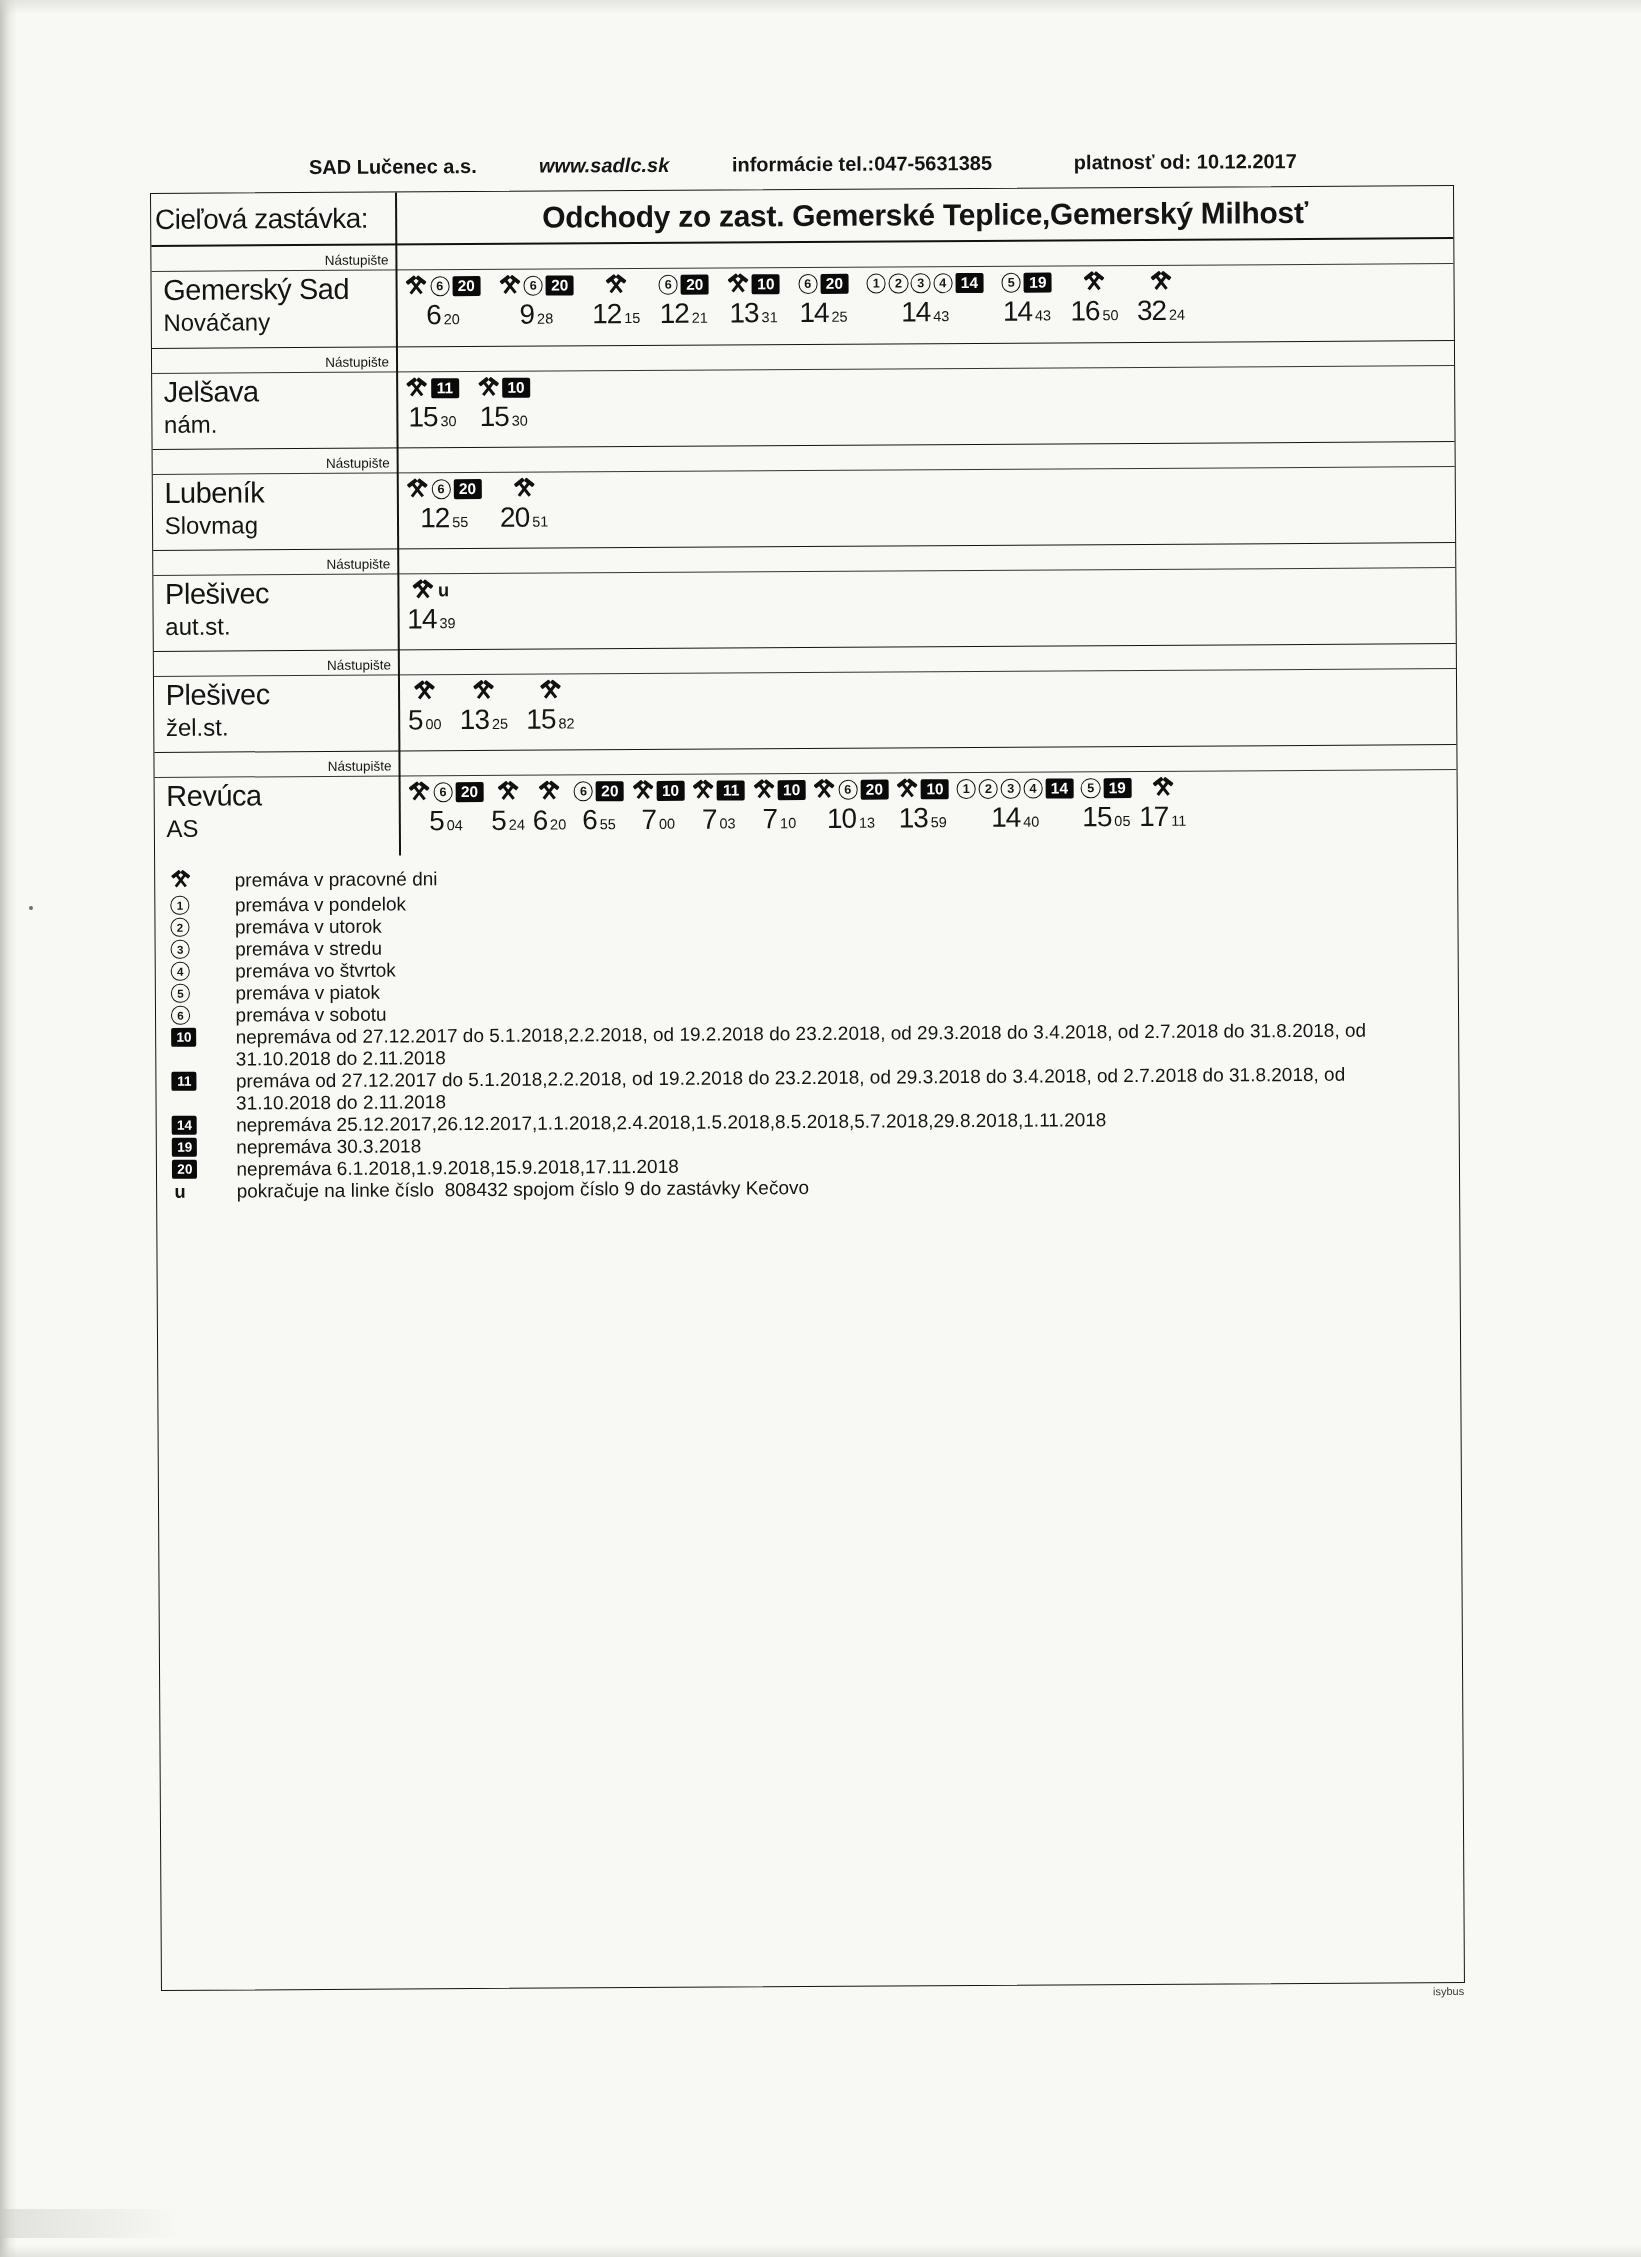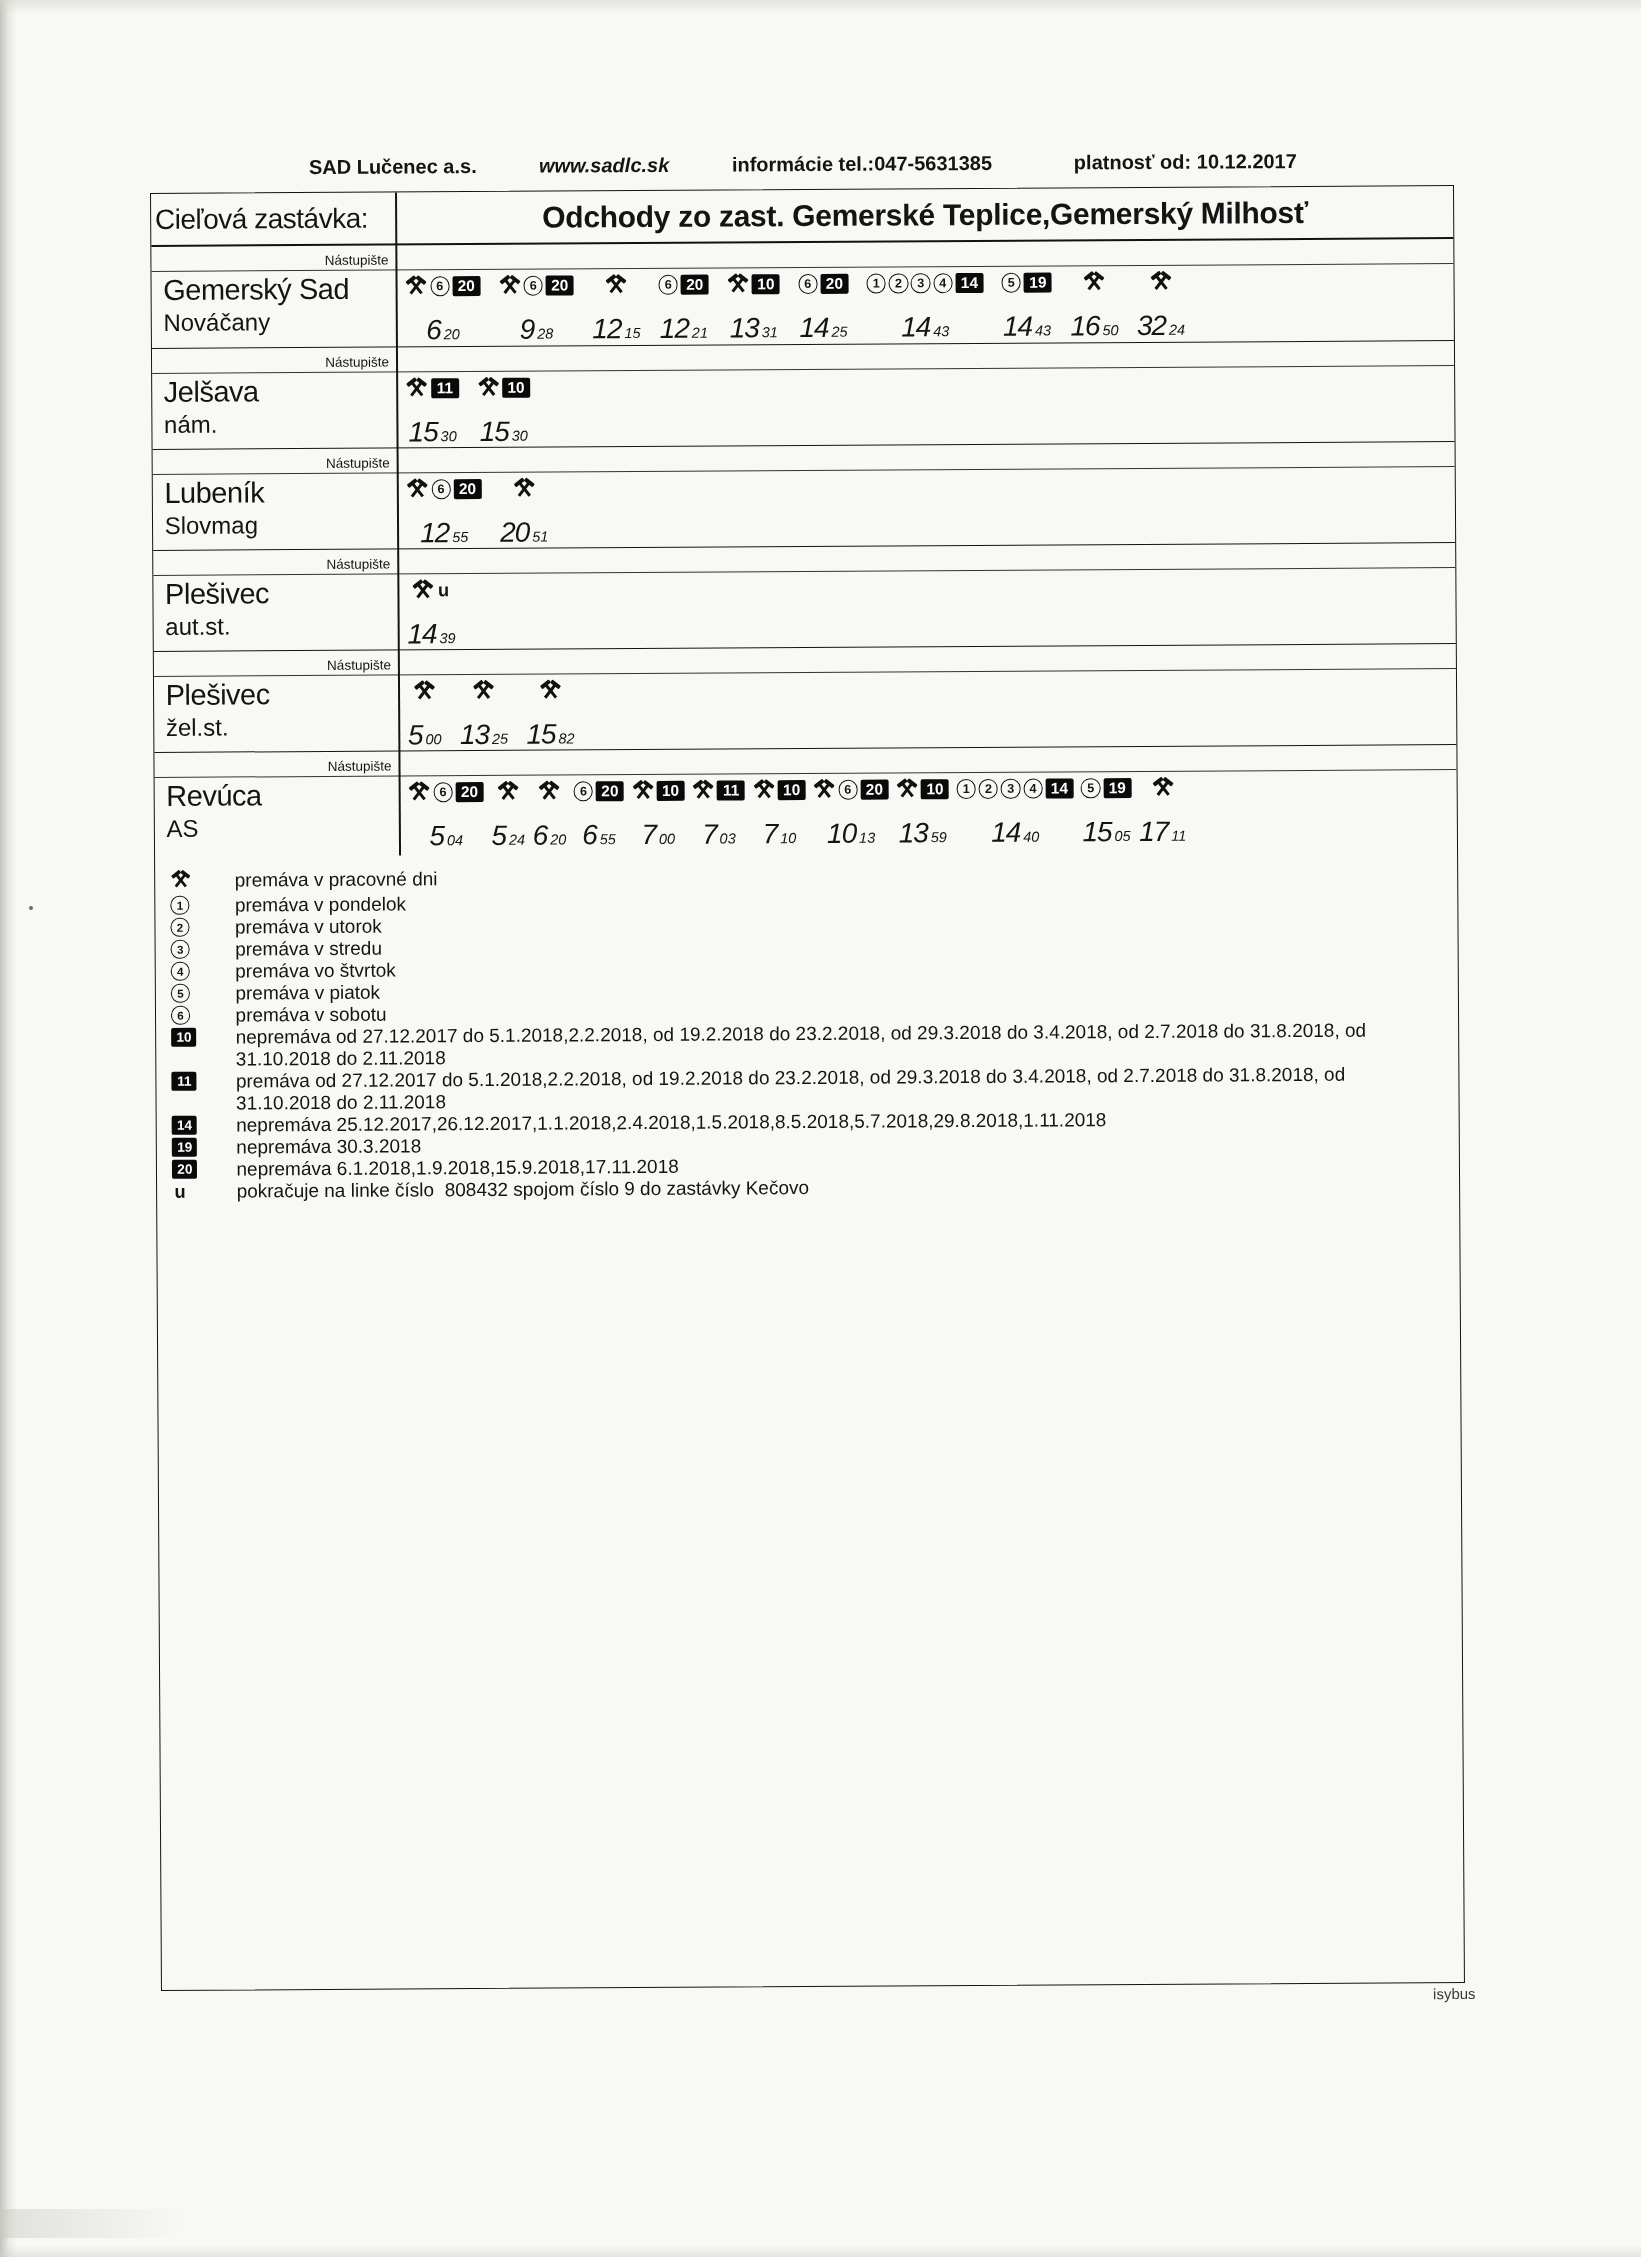--- a/index.html
+++ b/index.html
@@ -48,21 +48,21 @@
   .nast{height:25px;box-sizing:border-box;border-bottom:1px solid #333;}
   .nast-label{display:block;width:237px;text-align:right;font-size:13.5px;padding-top:6.8px;}
   .brow{display:flex;height:74px;}
   .dest{width:246px;box-sizing:border-box;padding:1px 0 0 11.6px;}
   .dest .nm{font-size:29px;line-height:35px;letter-spacing:-0.5px;}
   .dest .sub{font-size:24px;line-height:29px;}
   .times{flex:1;display:flex;align-items:flex-start;padding:3.9px 0 0 7.7px;gap:18.3px;}
   .times.dense{gap:7.7px;}
   .grp{display:flex;flex-direction:column;align-items:center;}
   .syms{display:flex;align-items:center;gap:2.9px;height:24px;}
-  .time{white-space:nowrap;margin-top:16px;font-style:italic;}
+  .time{white-space:nowrap;margin-top:1px;}
   .time .h{font-size:28px;letter-spacing:-1px;}
   .time .m{font-size:14.5px;margin-left:2.9px;}
 
   
   .sym-work{position:relative;display:inline-block;width:22px;height:20px;}
   .sym-work .st{position:absolute;left:9.7px;top:1px;width:2.9px;height:18.3px;background:#111;
     transform-origin:50% 50%;}
   .sym-work .st::before{content:'';position:absolute;top:-1px;left:-3.9px;width:10.6px;height:3.9px;
     background:#111;border-radius:1px;}
   .sym-work .st1{transform:rotate(38deg);}
@@ -77,21 +77,21 @@
 
   
   .legend{position:absolute;left:13.5px;top:676px;width:1267px;}
   .leg-row{display:flex;align-items:flex-start;}
   .leg-sym{width:66px;box-sizing:border-box;padding:1px 0 0 1.9px;flex:none;}
   .leg-txt{flex:1;font-size:19px;line-height:22px;max-width:1184px;white-space:pre-wrap;}
   .legend .sym-b{min-width:25px;height:18.3px;font-size:13.5px;}
   .legend .sym-c{width:18.3px;height:18.3px;font-size:11.6px;}
   .legend .sym-work{transform:scale(0.92);transform-origin:left top;}
 
-  .isybus{position:absolute;left:1398px;top:1993px;font-size:15px;color:#3a3a38;padding-left:24px;}
+  .isybus{position:absolute;left:1398px;top:1993px;font-size:11px;color:#3a3a38;padding-left:24px;}
 </style>
 </head>
 <body>
 
 <div class="edge-left"></div>
 <div class="edge-top"></div>
 <div class="edge-bottom"></div>
 <div class="corner-smudge"></div>
 <div class="speck" style="left:29px;top:906px;"></div>
 

